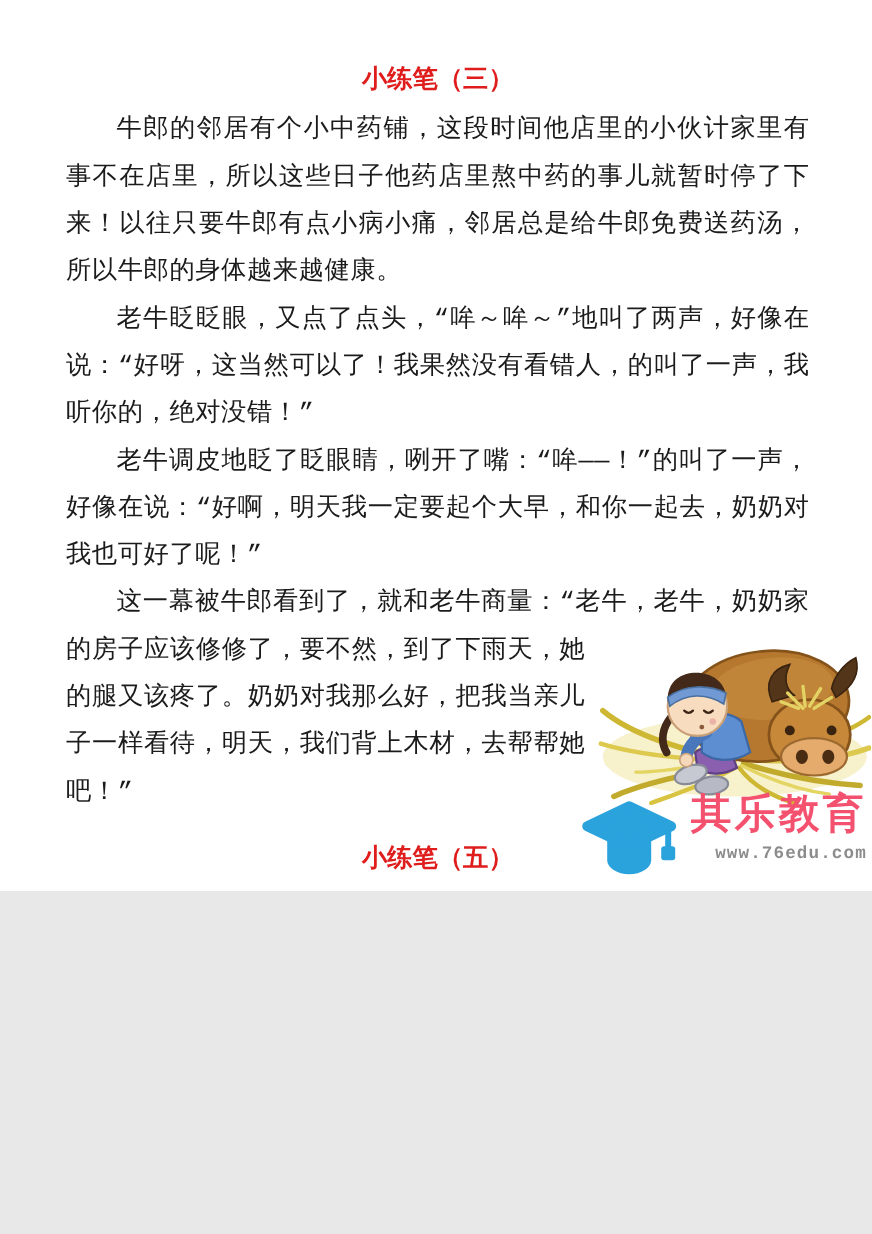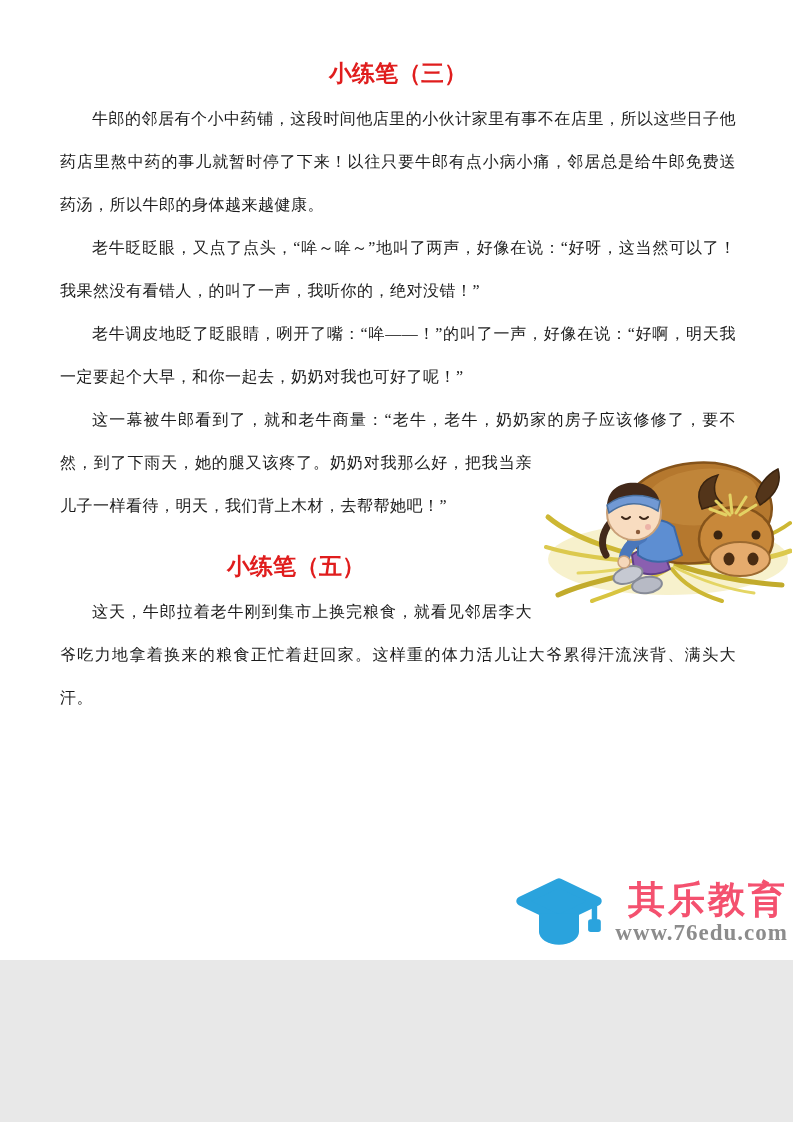--- a/index.html
+++ b/index.html
@@ -1,42 +1,42 @@
 <!DOCTYPE html>
 <html style="--page-background: #ffffff; --heading-red: #e01d1d; --body-text: #1b1b1b; --logo-pink: #f4516f; --logo-gray: #8c8c8c; --logo-blue: #2aa3dd;"><head>
 <meta charset="utf-8">
 <style>
   html, body { margin: 0; padding: 0; background: #e8e8e8; }
   .page {
     position: relative;
     width: 793px;
-    height: 960px;
+    height: 810px;
     margin: 0 auto;
     background: var(--page-background, #ffffff);
     overflow: hidden;
-    font-family: Liberation Serif, serif;
+    font-family: Liberation Mono, monospace;
   }
   .content {
     position: absolute;
     left: 60px;
     top: 60px;
     width: 676px;
   }
   .section-title {
     margin: 26px 0 10px 0;
     font-size: 23px;
     line-height: 27px;
     font-weight: 700;
     text-align: center;
     color: var(--heading-red, #e01d1d);
   }
   section:first-of-type .section-title { margin-top: 0; }
   .para {
     margin: 0;
-    font-size: 16px;
+    font-size: 23px;
     line-height: 43px;
     color: var(--body-text, #1b1b1b);
     text-align: justify;
     text-indent: 2em;
     letter-spacing: 0.5px;
   }
   
   .illustration {
     float: right;
     width: 248px;
@@ -44,35 +44,34 @@
     margin: 2px -56px 4px 12px; 
     shape-outside: none;
   }
   .illustration svg { display: block; width: 248px; height: 160px; }
   
   .logo {
     position: absolute;
     right: 5px;
     bottom: 8px;
     display: flex;
-    align-items: center;
     gap: 8px;
     margin-top: 36px;
   }
   .logo-icon svg { display: block; width: 96px; height: 80px; }
   .logo-text { display: flex; flex-direction: column; align-items: flex-end; }
   .logo-brand {
     font-size: 37px;
     font-weight: 700;
     letter-spacing: 3px;
     line-height: 42px;
     color: var(--logo-pink, #f4516f);
   }
   .logo-site {
-    font-size: 23px;
+    font-size: 16px;
     font-weight: 700;
     letter-spacing: 1px;
     line-height: 24px;
     color: var(--logo-gray, #8c8c8c);
   }
 </style>
 </head>
 <body>
 
 <div class="page">

